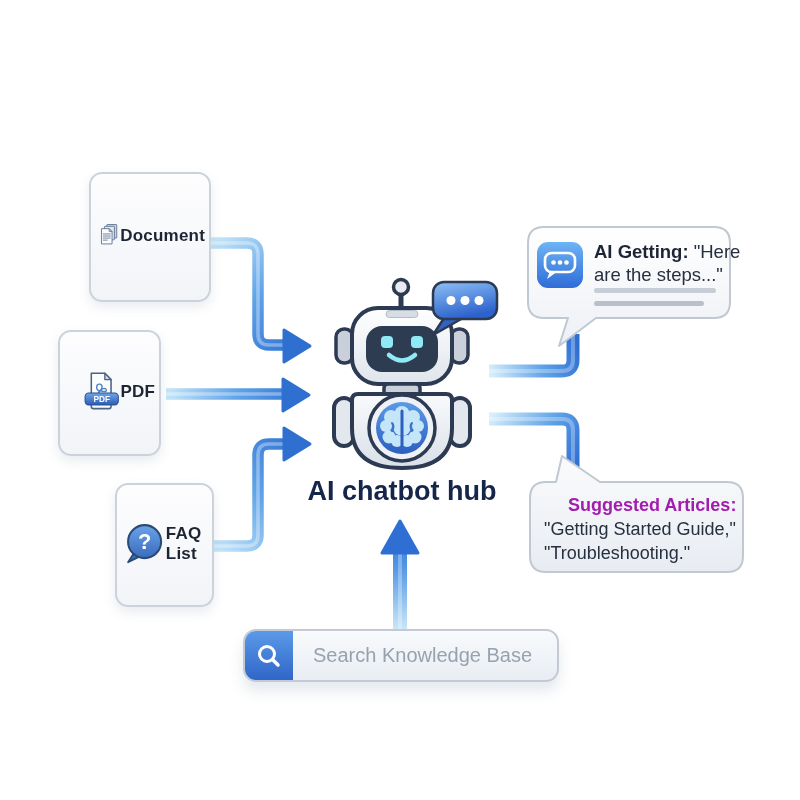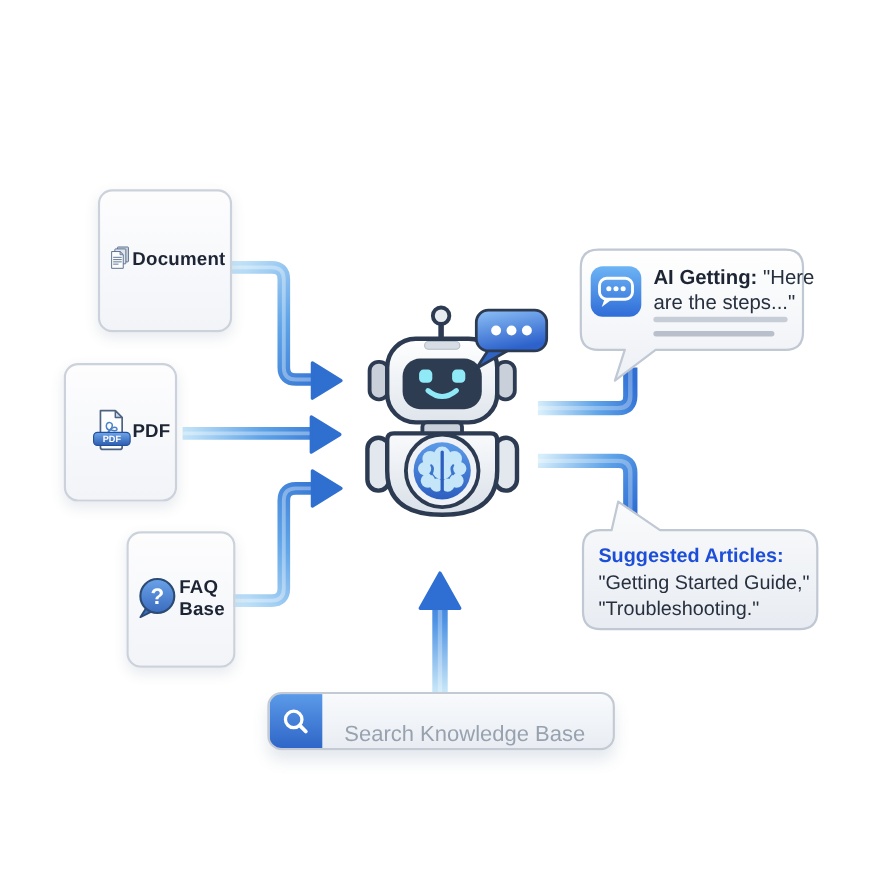--- a/index.html
+++ b/index.html
@@ -34,29 +34,29 @@
   .ai-content { position:absolute; left:537px; top:241px; display:flex; gap:11px; }
   .ai-text { width:152px; font-size:18.5px; line-height:1.22; color:#27303f; }
   .ai-text b { color:#1d2534; }
   .ph-line { position:absolute; height:5px; border-radius:2.5px; }
   .ph-line-1 { left:594px; top:288px; width:122px; background:#c7cdd6; }
   .ph-line-2 { left:594px; top:301px; width:110px; background:#b9c0cb; }
 
   
   .suggested-content { position:absolute; left:544px; top:493px; width:196px;
     font-size:18px; line-height:1.34; color:#27303f; }
-  .suggested-content b { display:block; color:#1d4ed8; }
+  .suggested-content b { display:block; color:#a21caf;margin-left:24px; }
 
   
   .search-bar {
     position:absolute; left:243px; top:629px; width:316px; height:53px;
     box-sizing:border-box; border:2px solid #c3cad4; border-radius:13px;
     background:linear-gradient(180deg,#f8fafc,#e9edf3);
     box-shadow:0 9px 14px rgba(90,110,145,0.16);
-    display:flex; align-items:flex-end; overflow:hidden;
+    display:flex; align-items:center; overflow:hidden;
   }
   .search-btn {
     flex:0 0 48px; width:48px; height:100%;
     background:linear-gradient(180deg,#5b9ae8,#2f66c8);
     display:flex; align-items:center; justify-content:center;
   }
   .search-input {
     flex:1; border:none; outline:none; background:transparent;
     font-size:20px; color:#5a6470; padding:0 8px 0 20px;
     font-family:"Liberation Sans", sans-serif;
@@ -255,23 +255,24 @@
     </svg>
     <div class="card-label">PDF</div>
   </div>
 
   <div class="card card-faq">
     <svg width="76" height="74" viewBox="0 0 76 74">
       <path d="M 22 52 L 12 68 L 32 58 Z" fill="#3a6cbe" stroke="#2b4a74" stroke-width="3" stroke-linejoin="round"></path>
       <circle cx="40" cy="33" r="28" fill="url(#gFaqIco)" stroke="#2b4a74" stroke-width="3.5"></circle>
       <text x="40" y="46" text-anchor="middle" font-size="37" font-weight="bold" fill="#ffffff" font-family="Liberation Sans, sans-serif">?</text>
     </svg>
-    <div class="card-label">FAQ Base</div>
-  </div>
-
+    <div class="card-label">FAQ List</div>
+  </div>
+
+  <div class="hub-label">AI chatbot hub</div>
 
   <div class="ai-content">
     <div style="width:46px; flex:0 0 46px;"></div>
     <div class="ai-text"><b>AI Getting:</b><span> "Here are the steps..."</span></div>
   </div>
   <div class="ph-line ph-line-1"></div>
   <div class="ph-line ph-line-2"></div>
 
   <div class="suggested-content">
     <b>Suggested Articles:</b>

